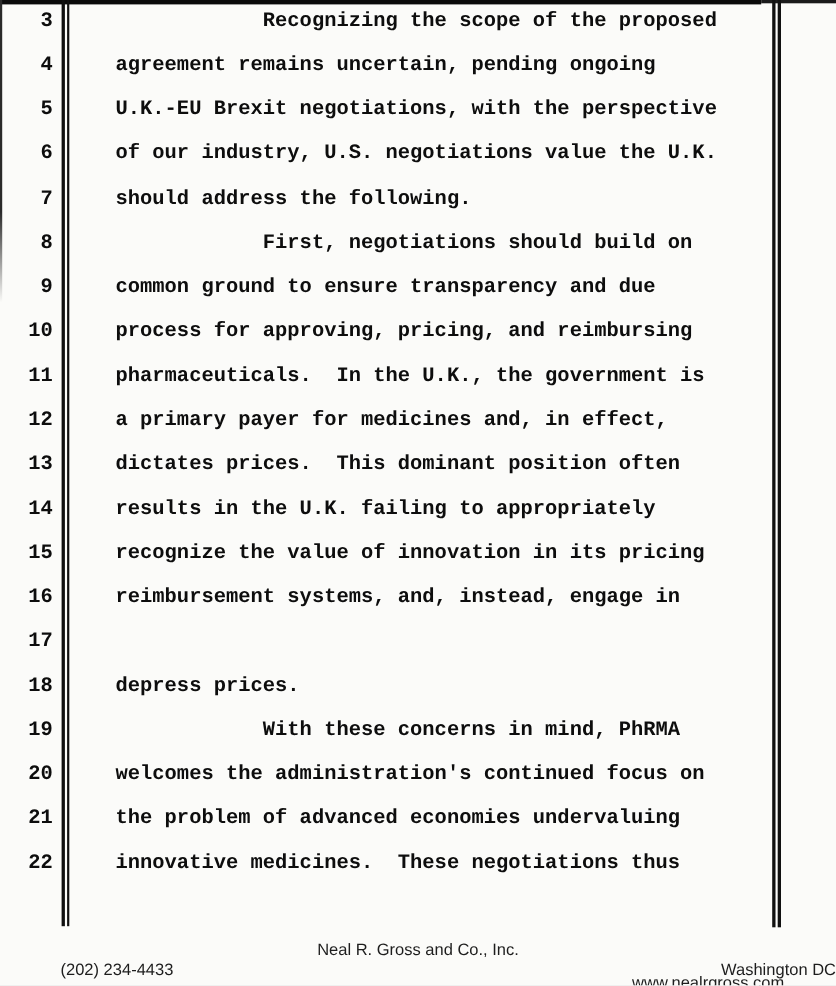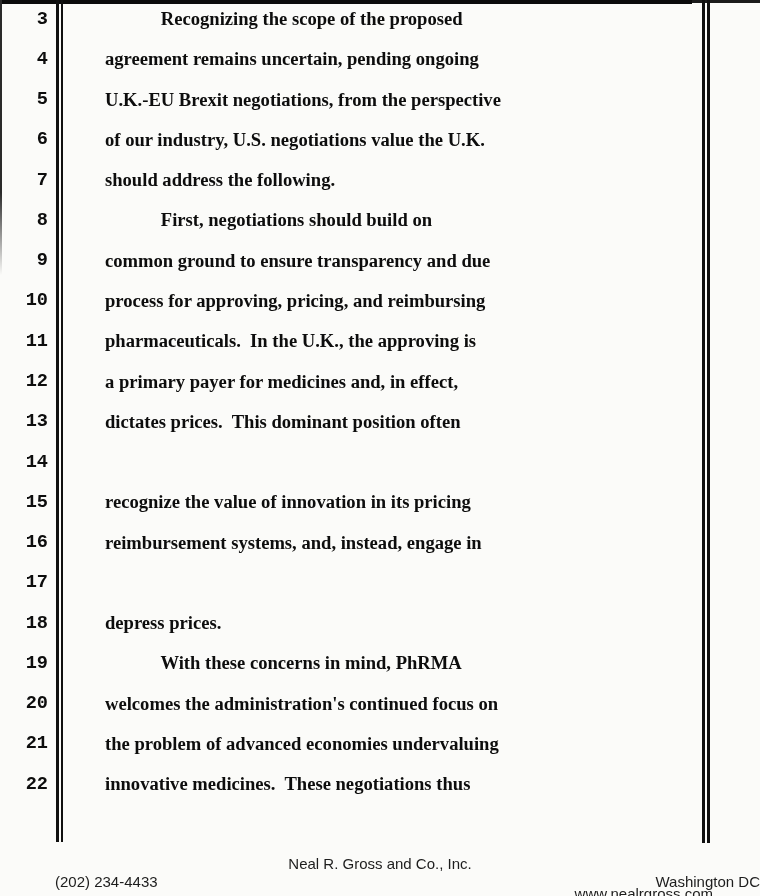--- a/index.html
+++ b/index.html
@@ -51,21 +51,20 @@
     font-size: 18.6px;
     font-weight: bold;
     color: #0d0d0d;
   }
   .txt {
     margin-left: 57px;
     white-space: pre;
     font-size: 18.6px;
     font-weight: bold;
     color: #0d0d0d;
-    font-family: Liberation Serif, serif;
   }
 
   
   .footer {
     position: absolute; left: 0; top: 855px; width: 760px;
     font-family: "Liberation Sans", sans-serif;
     color: #1d1d1d;
     font-size: 15px;
     line-height: 17px;
   }
@@ -93,21 +92,21 @@
       <div class="row">
         <span class="num">3</span>
         <span class="txt">            Recognizing the scope of the proposed</span>
       </div>
       <div class="row">
         <span class="num">4</span>
         <span class="txt">agreement remains uncertain, pending ongoing</span>
       </div>
       <div class="row">
         <span class="num">5</span>
-        <span class="txt">U.K.-EU Brexit negotiations, from the perspective</span>
+        <span class="txt">U.K.-EU Brexit negotiations, with the perspective</span>
       </div>
       <div class="row">
         <span class="num">6</span>
         <span class="txt">of our industry, U.S. negotiations value the U.K.</span>
       </div>
       <div class="row">
         <span class="num">7</span>
         <span class="txt">should address the following.</span>
       </div>
       <div class="row">
@@ -117,32 +116,33 @@
       <div class="row">
         <span class="num">9</span>
         <span class="txt">common ground to ensure transparency and due</span>
       </div>
       <div class="row">
         <span class="num">10</span>
         <span class="txt">process for approving, pricing, and reimbursing</span>
       </div>
       <div class="row">
         <span class="num">11</span>
-        <span class="txt">pharmaceuticals.  In the U.K., the approving is</span>
+        <span class="txt">pharmaceuticals.  In the U.K., the government is</span>
       </div>
       <div class="row">
         <span class="num">12</span>
         <span class="txt">a primary payer for medicines and, in effect,</span>
       </div>
       <div class="row">
         <span class="num">13</span>
         <span class="txt">dictates prices.  This dominant position often</span>
       </div>
       <div class="row">
         <span class="num">14</span>
+        <span class="txt">results in the U.K. failing to appropriately</span>
       </div>
       <div class="row">
         <span class="num">15</span>
         <span class="txt">recognize the value of innovation in its pricing</span>
       </div>
       <div class="row">
         <span class="num">16</span>
         <span class="txt">reimbursement systems, and, instead, engage in</span>
       </div>
       <div class="row">

